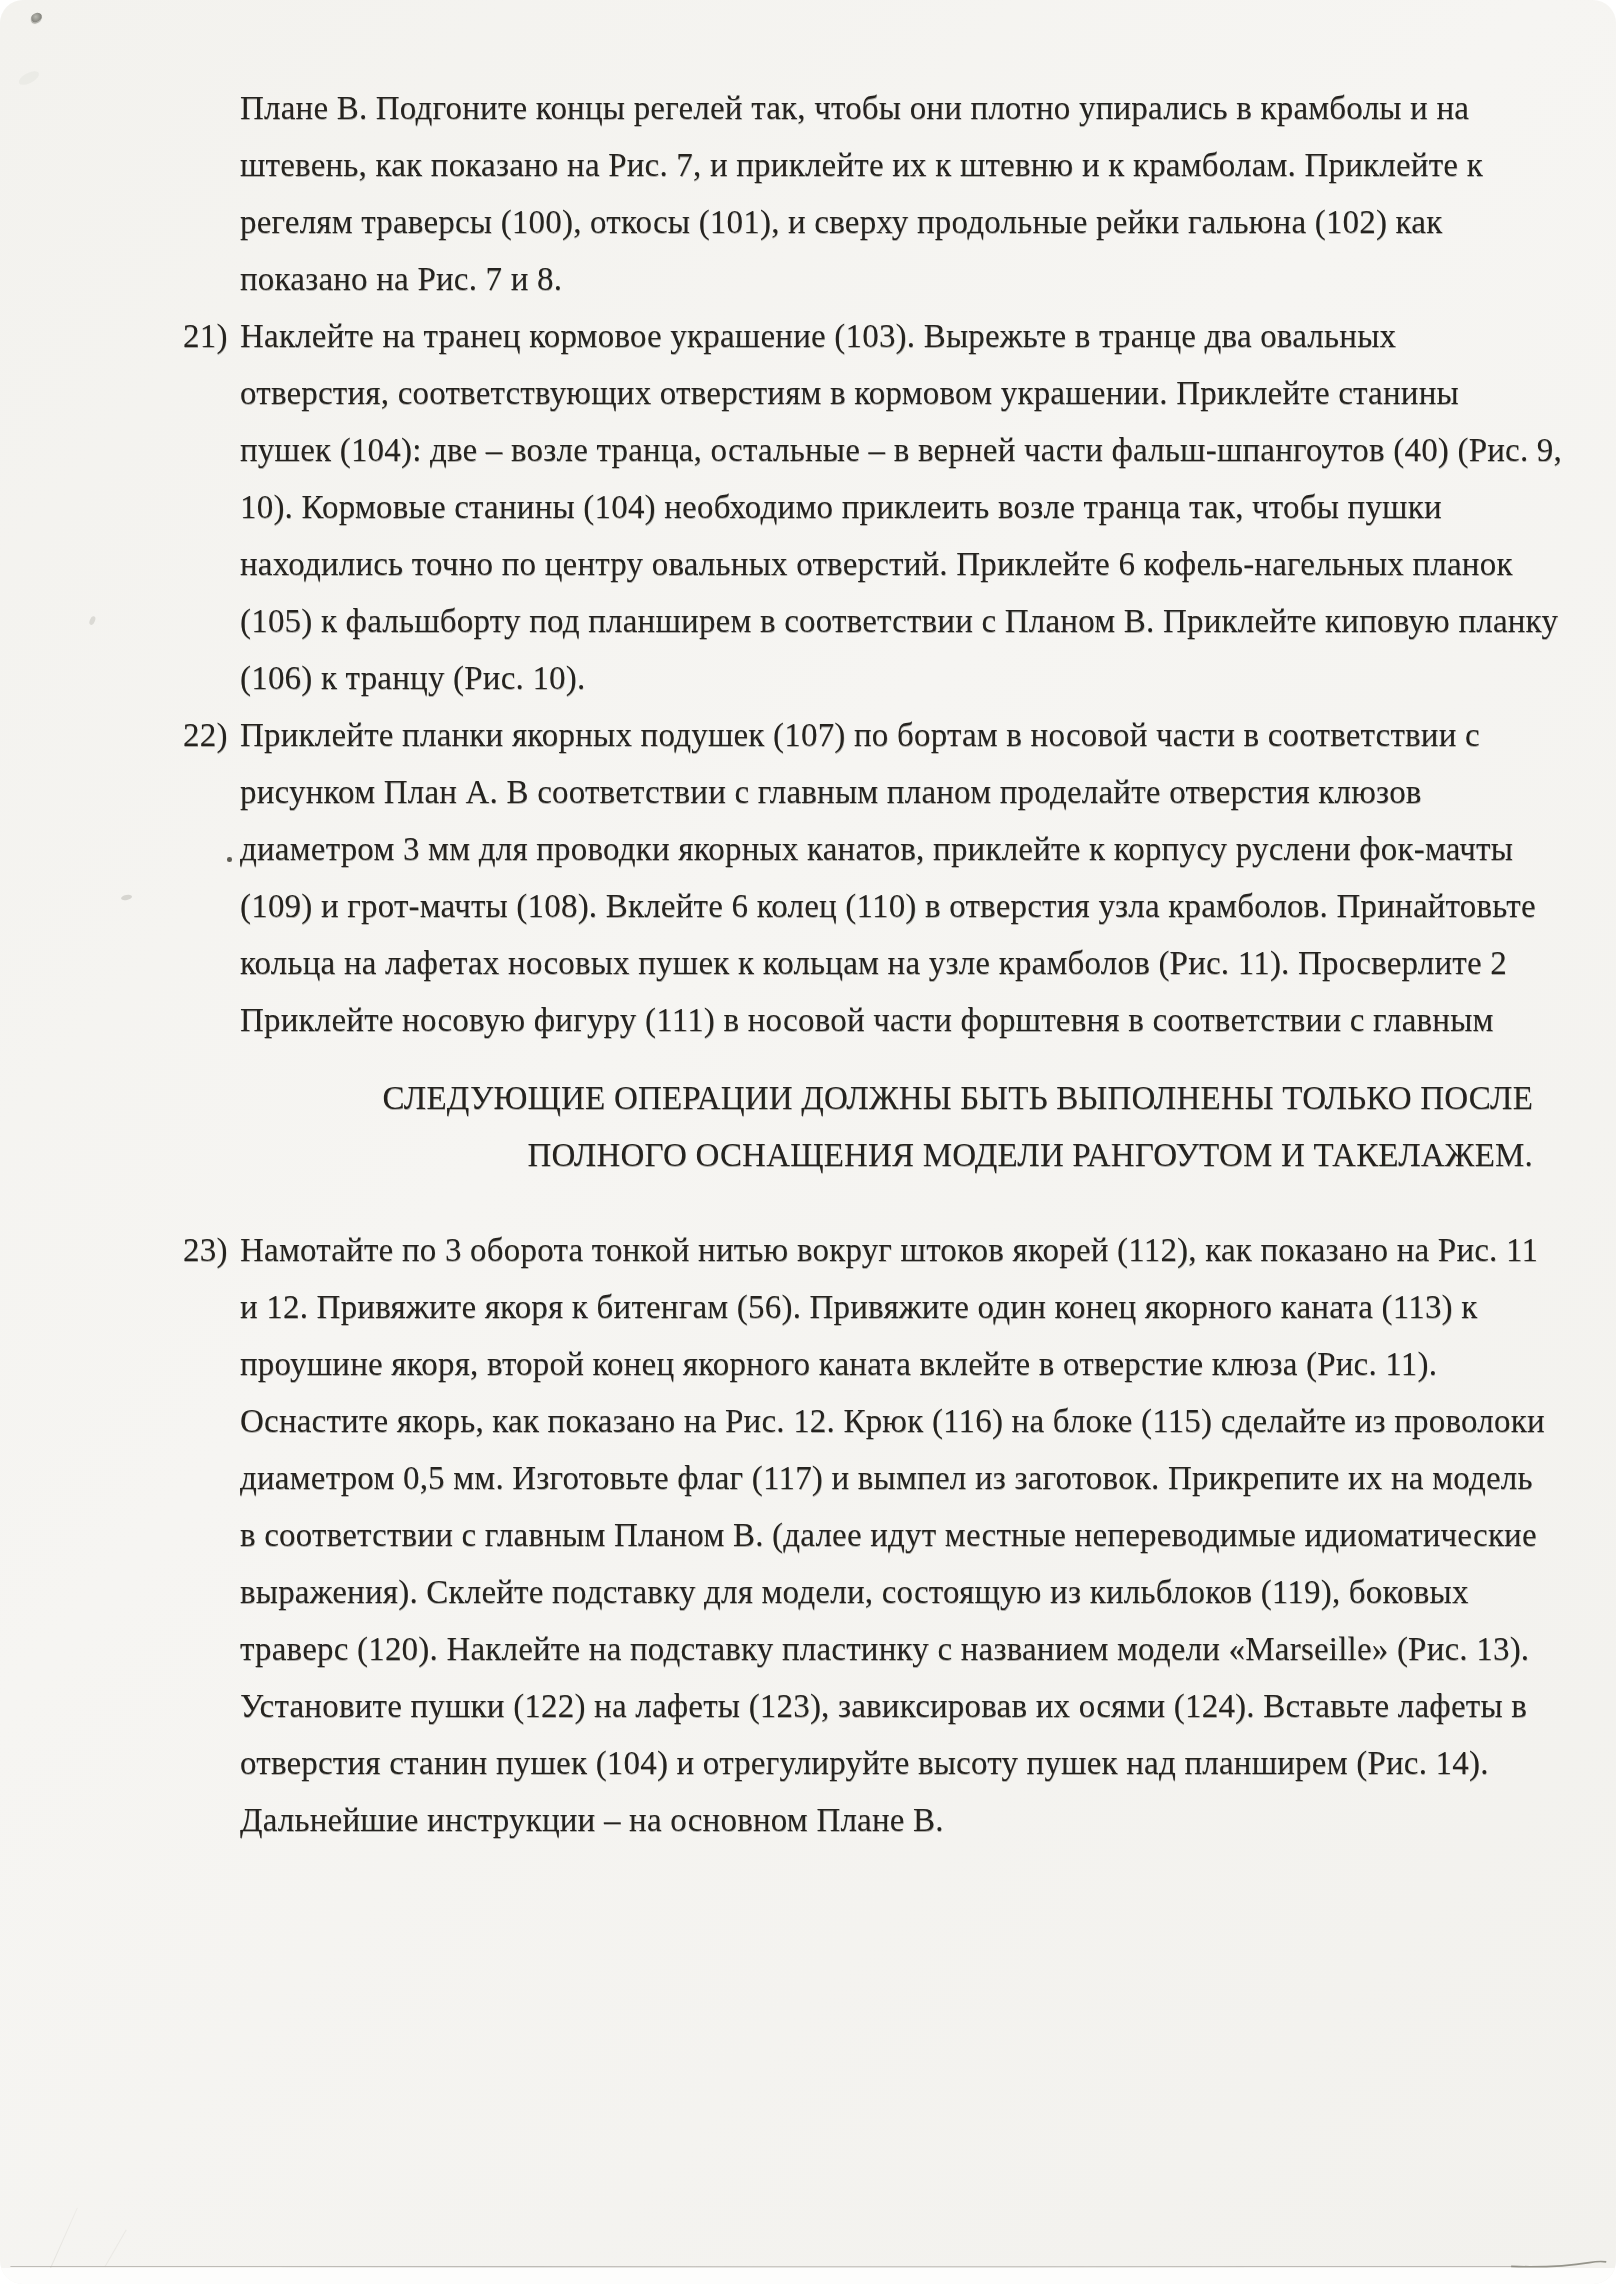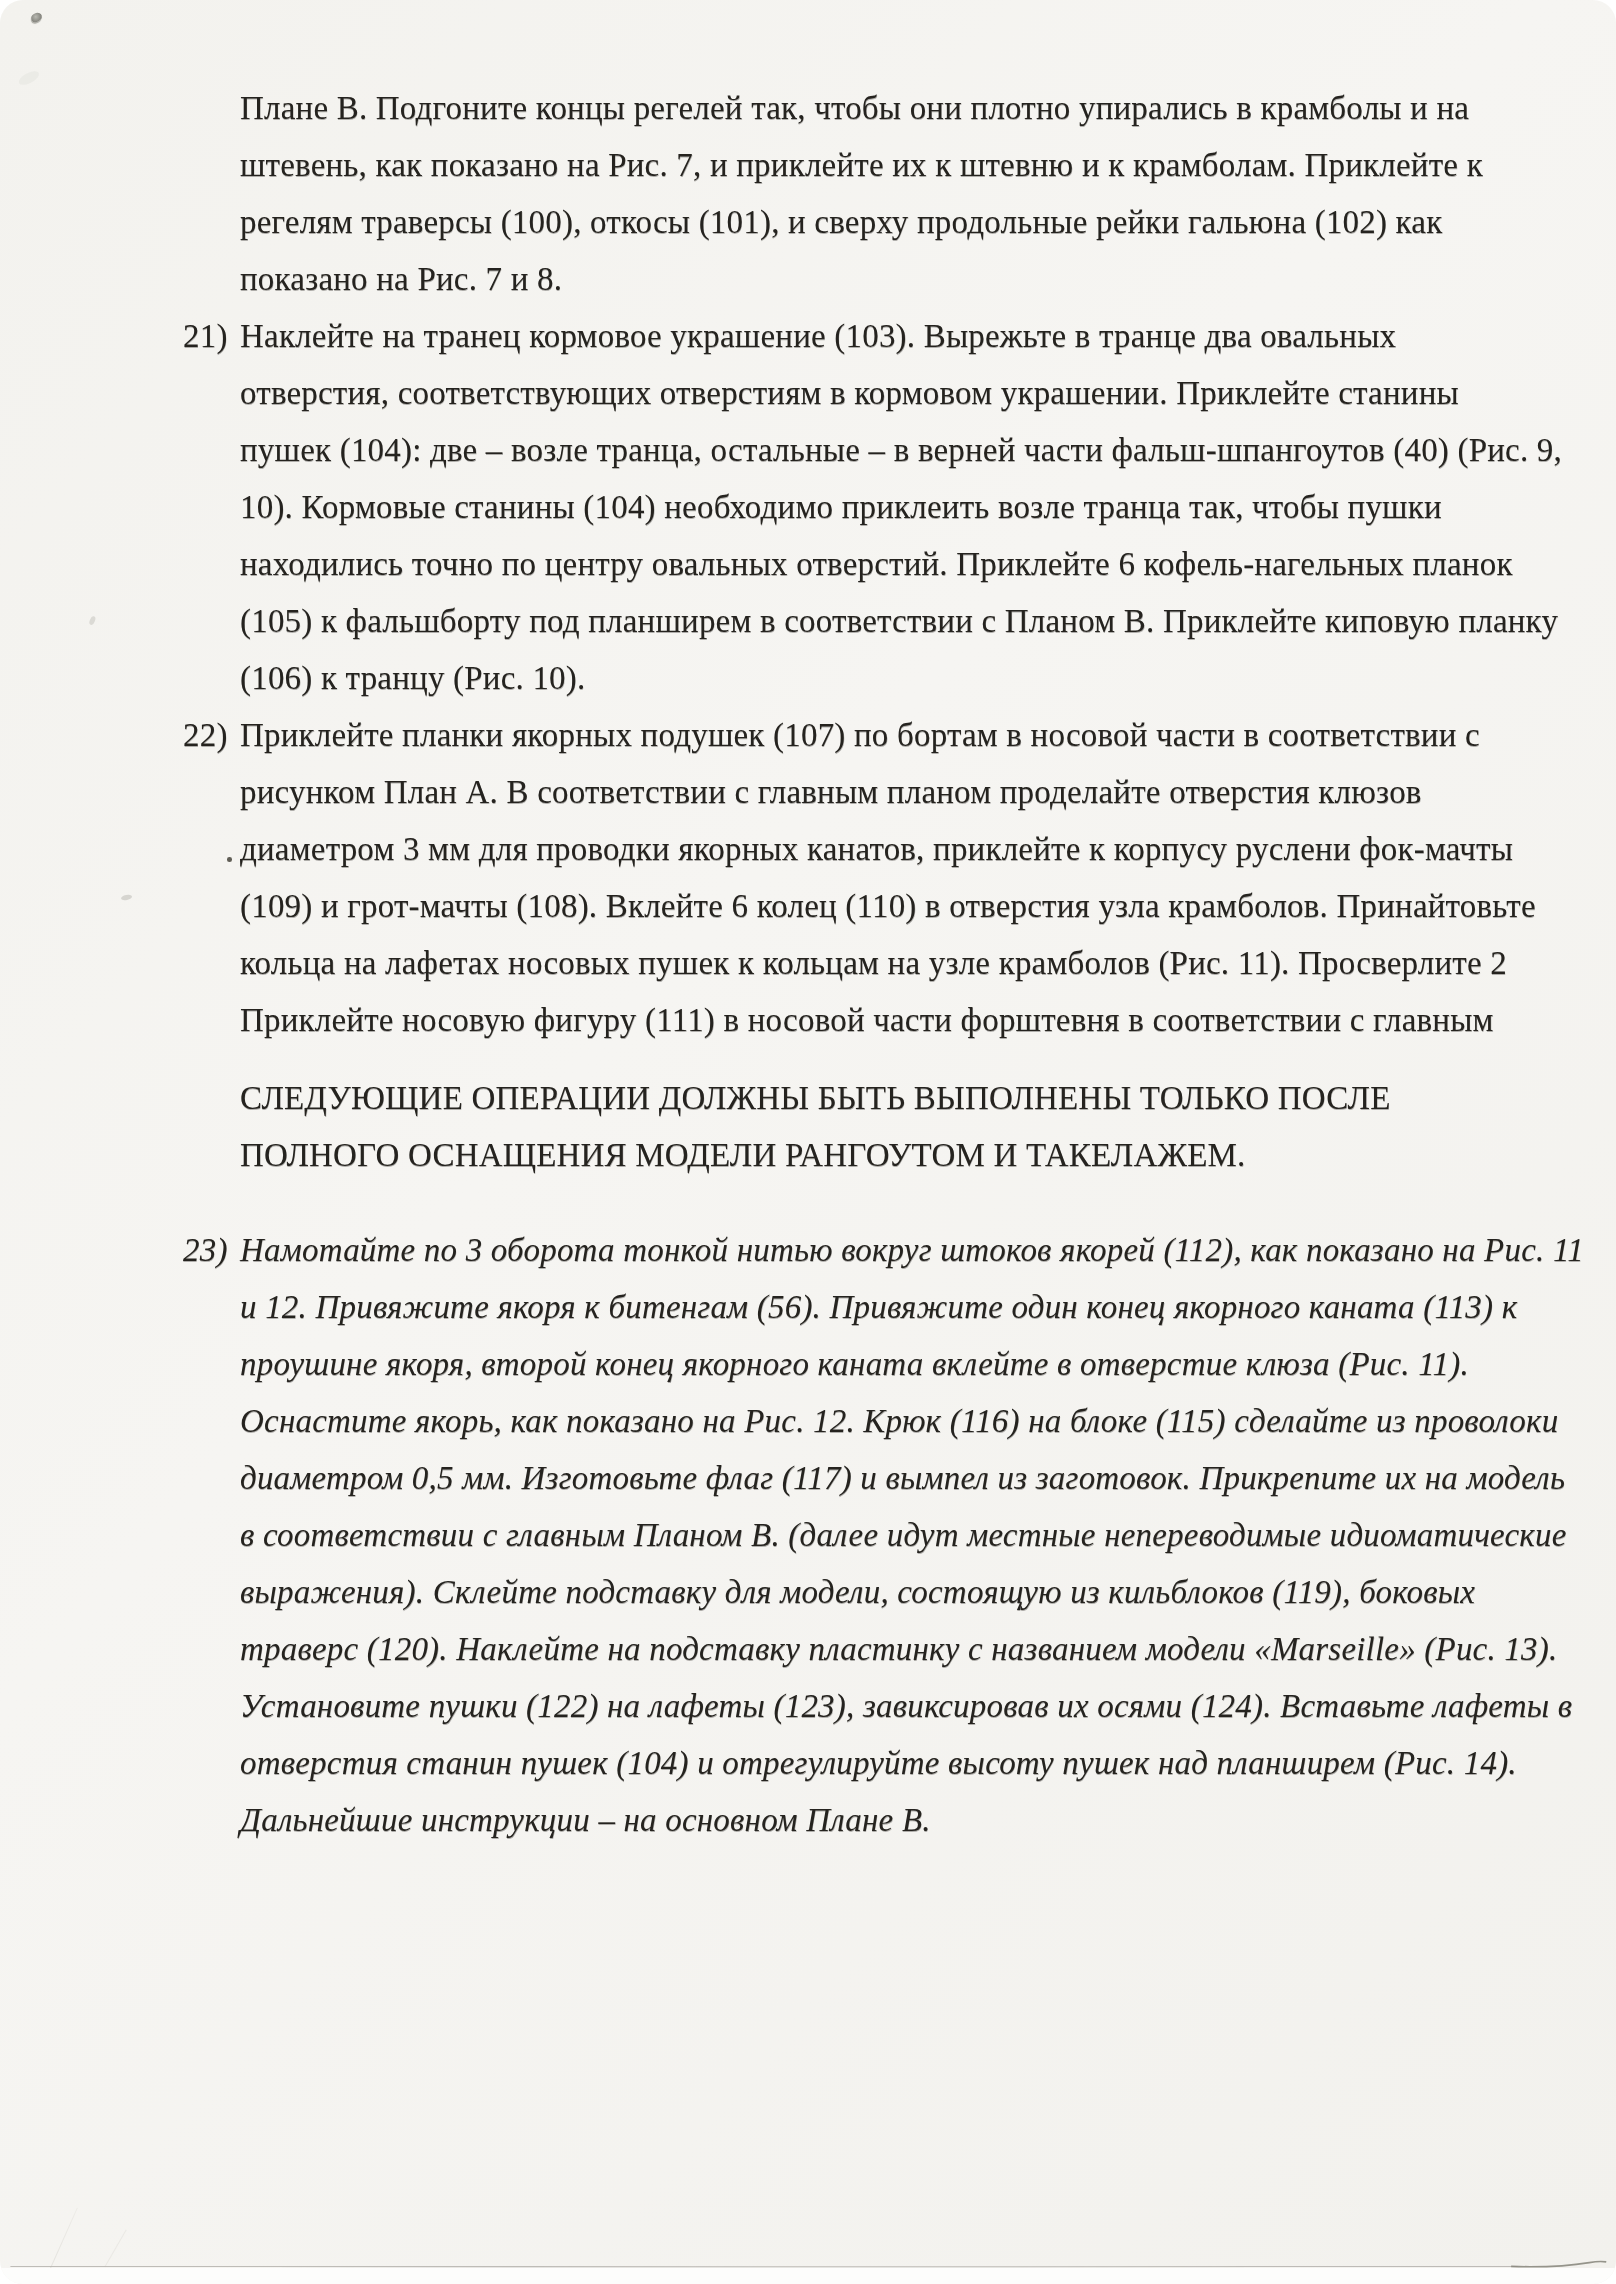--- a/index.html
+++ b/index.html
@@ -23,22 +23,22 @@
     line-height: 57px;
     letter-spacing: 0.2px;
     text-shadow: 0.3px 0.5px 0.6px rgba(38, 36, 31, 0.34);
   }
   .text-line { height: 57px; white-space: nowrap; }
   .block { position: relative; }
   .item-number {
     position: absolute; left: -57px; top: 0;
     line-height: 57px; white-space: nowrap;
   }
-  .block-warning { margin-top: 21px; }
-  .block-item-23 { margin-top: 38px; font-style: italic; }
+  .block-warning { margin-top: 21px; text-align: right; }
+  .block-item-23 { margin-top: 38px; }
 
   
   .artifact { position: absolute; pointer-events: none; }
   .speck-top-left {
     left: 31px; top: 13px; width: 11px; height: 8.5px;
     background: radial-gradient(circle at 45% 40%, #b9b9b2 0%, #8d8d86 55%, #787871 100%);
     border-radius: 55% 45% 60% 40%;
     transform: rotate(-14deg);
     box-shadow: -0.7px 1.3px 0.7px rgba(90,90,82,0.45);
   }

